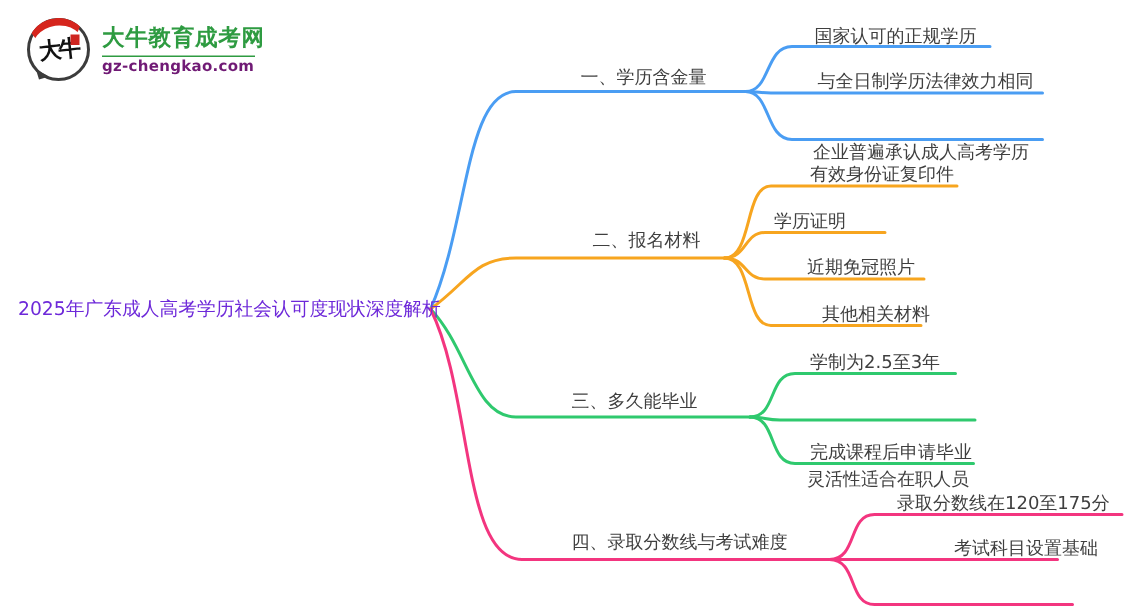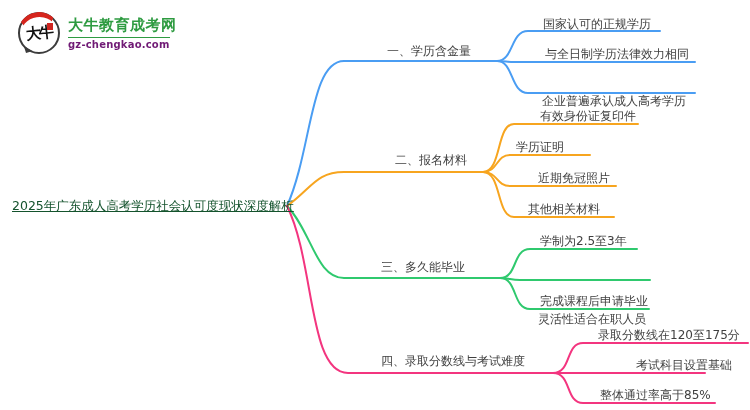--- a/index.html
+++ b/index.html
@@ -14,23 +14,22 @@
   svg.connectors{position:absolute;left:0;top:0;width:750px;height:410px;}
   .node{
     position:absolute;
     white-space:nowrap;
     line-height:14px;
     font-size:12px;
     color:#3f3f3f;
   }
   .root-topic{
     font-size:12.5px;
-    color:#14532d;
+    color:#6d28d9;
     letter-spacing:0px;
-    text-decoration:underline;
   }
   .branch-label{font-size:12px;color:#3f3f3f;}
   .leaf{font-size:12px;color:#3f3f3f;}
 
   
   .logo{position:absolute;left:18px;top:12px;display:flex;align-items:center;gap:8px;}
   .badge{
     position:relative;width:38px;height:38px;background:#fff;
     border:2px solid #3c3c3c;border-radius:50%;
     display:flex;align-items:center;justify-content:center;
@@ -105,25 +104,24 @@
 
   <div class="node branch-label" style="left:387px;top:44px;">一、学历含金量</div>
   <div class="node leaf" style="left:543px;top:17px;">国家认可的正规学历</div>
   <div class="node leaf" style="left:545px;top:47px;">与全日制学历法律效力相同</div>
   <div class="node leaf" style="left:542px;top:78px;margin-top:16px;">企业普遍承认成人高考学历</div>
 
   <div class="node branch-label" style="left:366px;top:153px;margin-left:29px;">二、报名材料</div>
   <div class="node leaf" style="left:540px;top:109px;">有效身份证复印件</div>
   <div class="node leaf" style="left:516px;top:140px;">学历证明</div>
   <div class="node leaf" style="left:528px;top:171px;margin-left:10px;">近期免冠照片</div>
-  <div class="node leaf" style="left:528px;top:202px;">其他相关材料</div>
+  <div class="node leaf" style="left:548px;top:202px;">其他相关材料</div>
 
   <div class="node branch-label" style="left:381px;top:260px;">三、多久能毕业</div>
   <div class="node leaf" style="left:540px;top:234px;">学制为2.5至3年</div>
   <div class="node leaf" style="left:538px;top:265px;margin-top:47px;">灵活性适合在职人员</div>
   <div class="node leaf" style="left:540px;top:294px;">完成课程后申请毕业</div>
 
   <div class="node branch-label" style="left:381px;top:354px;">四、录取分数线与考试难度</div>
   <div class="node leaf" style="left:598px;top:328px;">录取分数线在120至175分</div>
   <div class="node leaf" style="left:636px;top:358px;">考试科目设置基础</div>
-  <div class="node leaf" style="left:600px;top:388px;">整体通过率高于85%</div>
 
 </div>
 
 </body></html>

